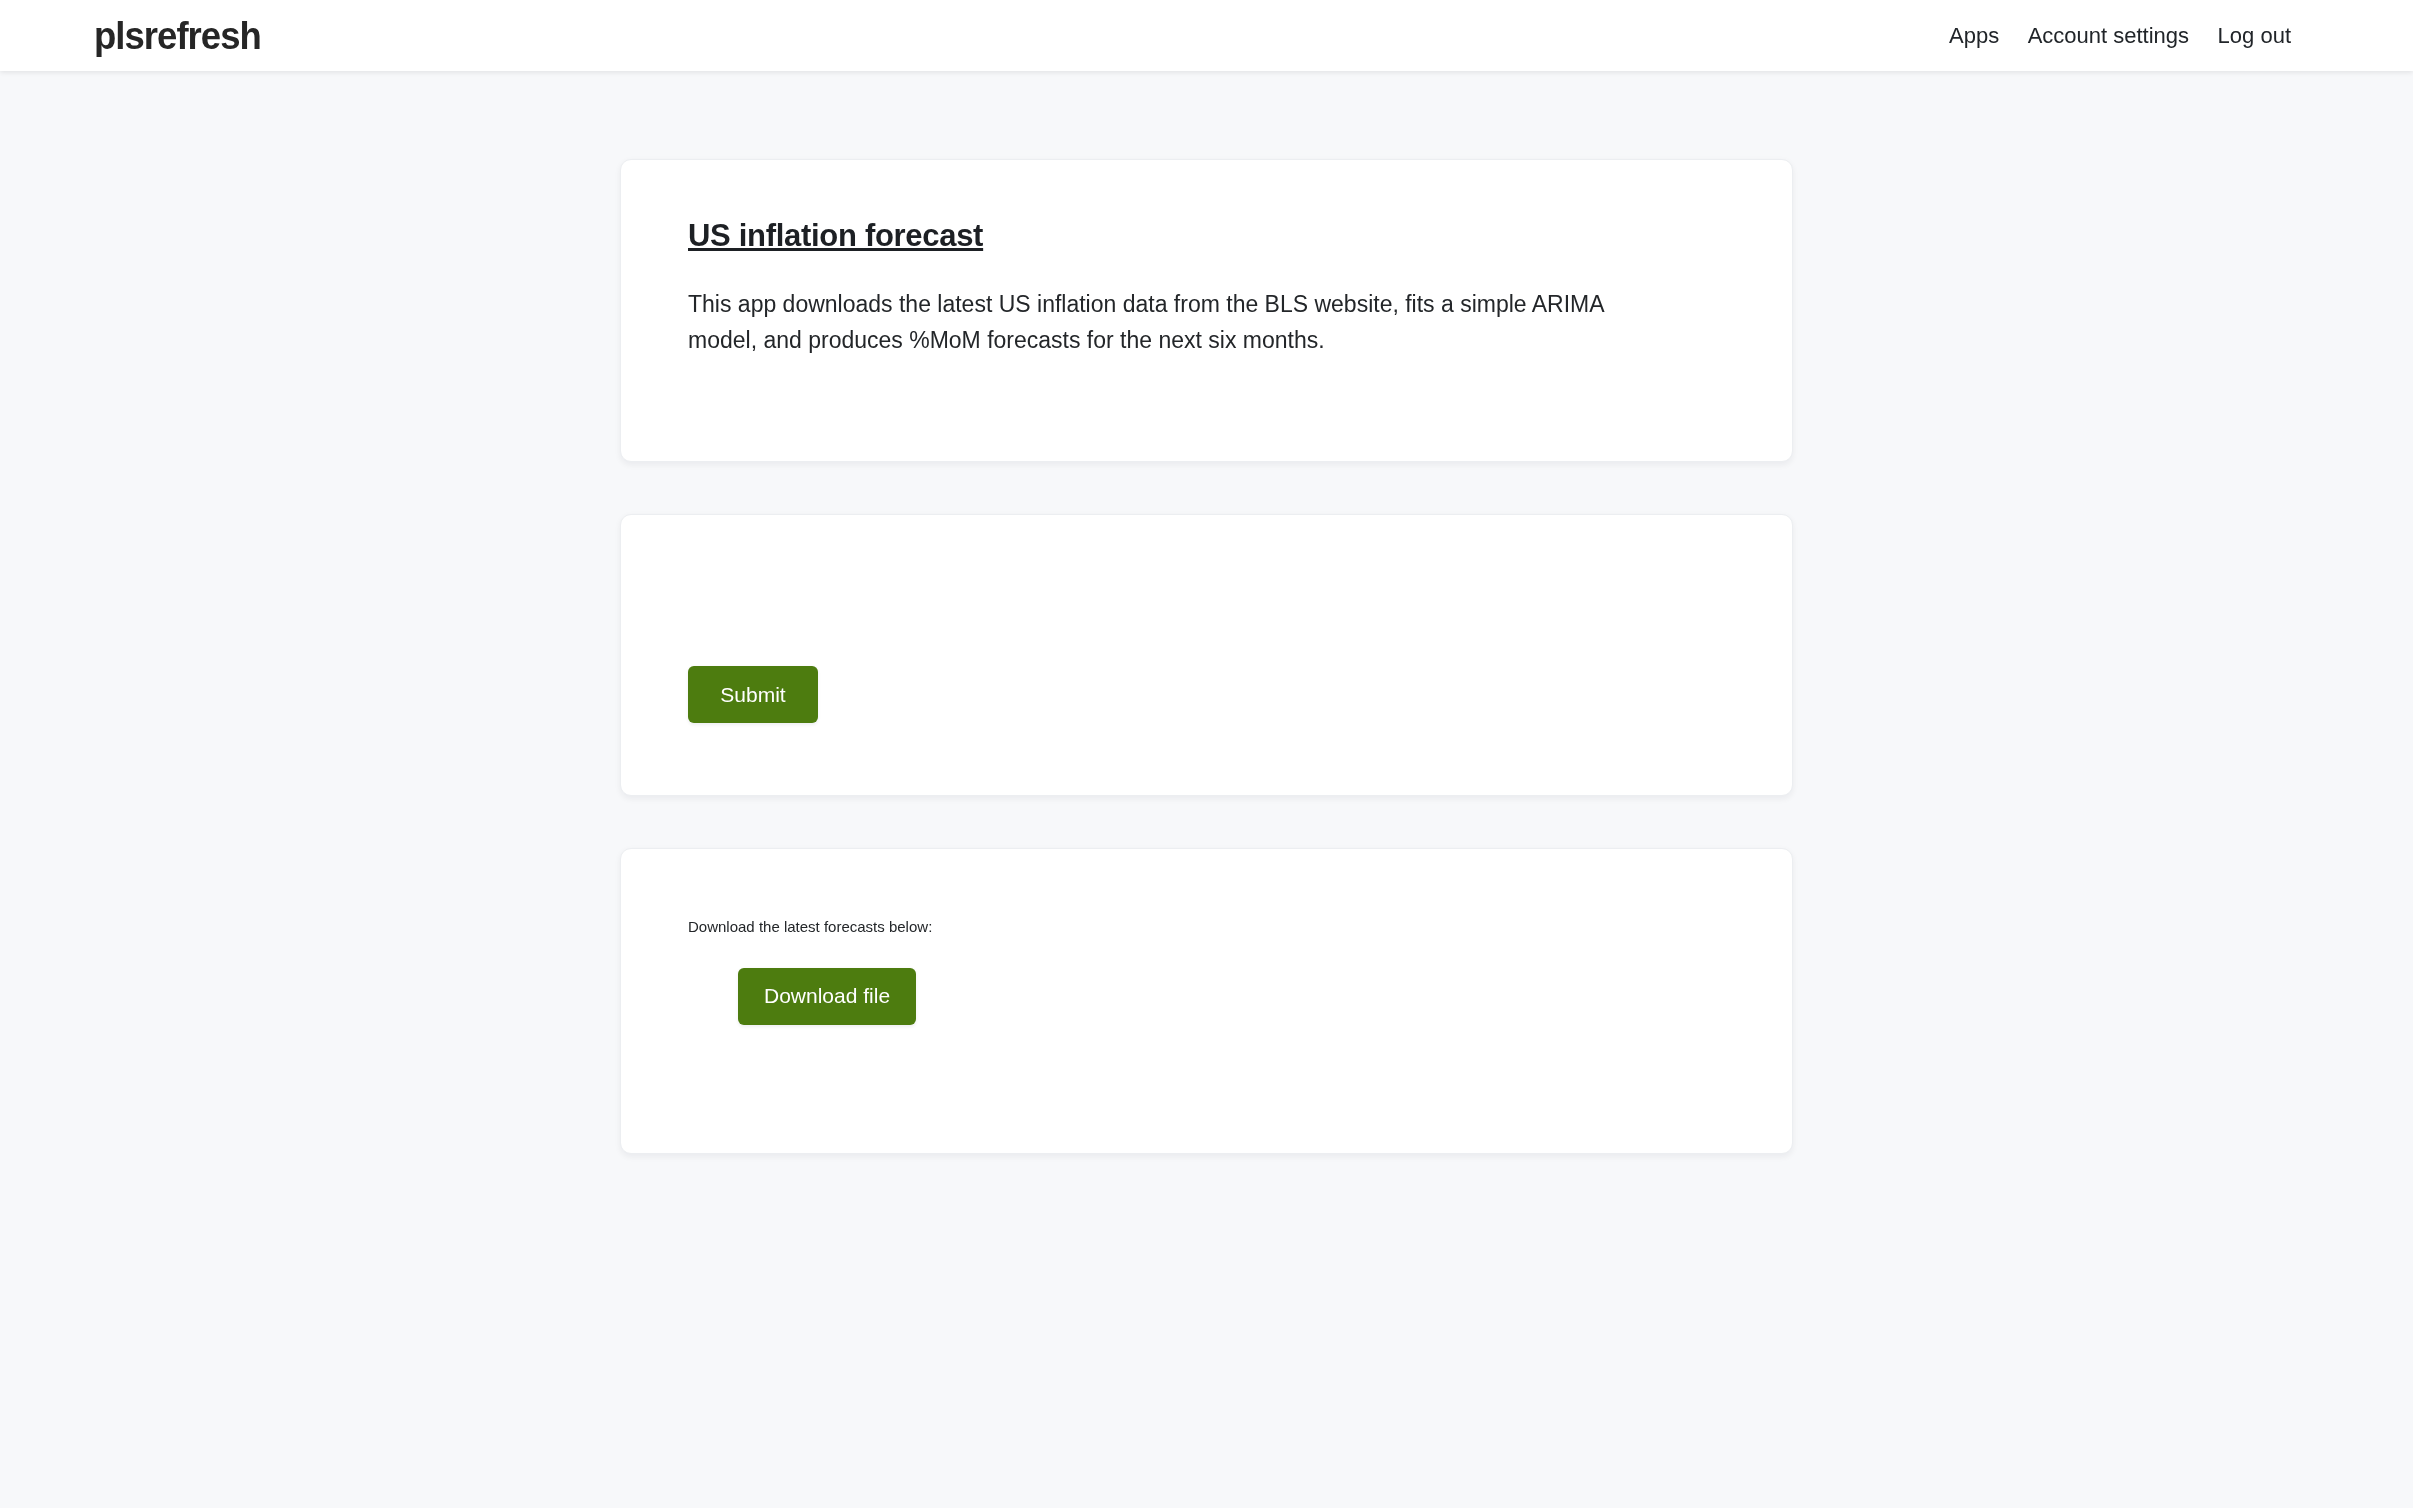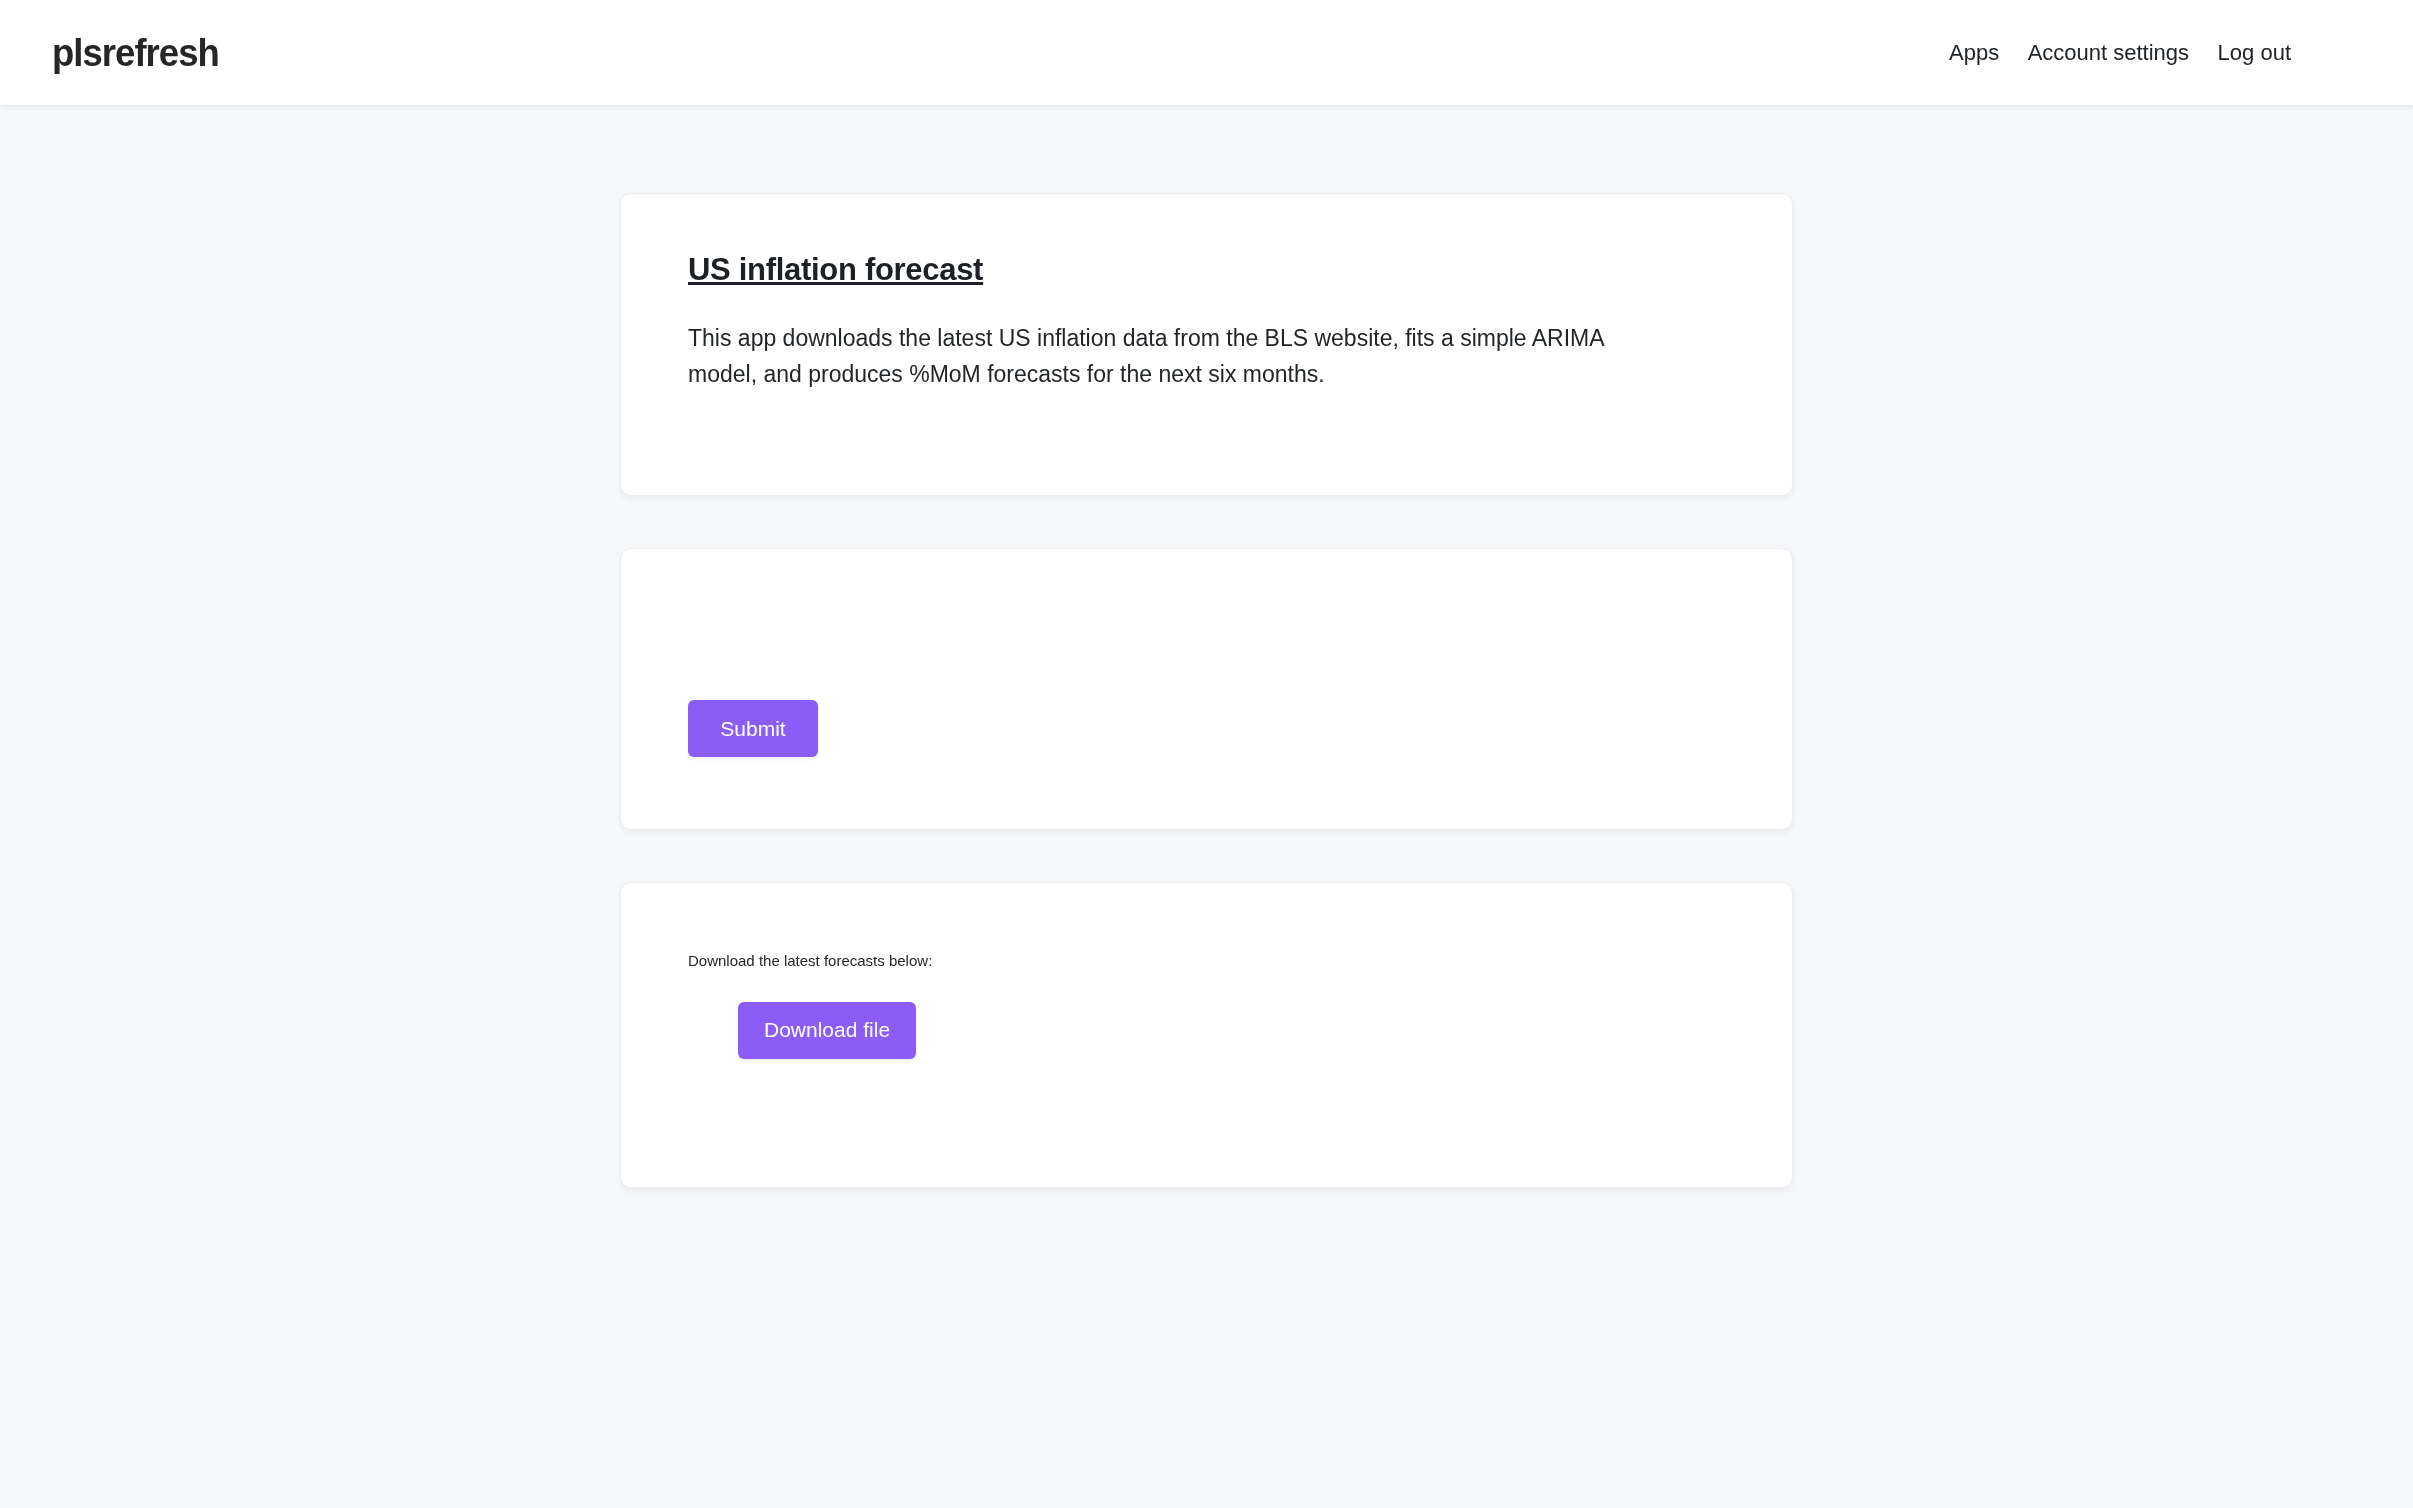--- a/index.html
+++ b/index.html
@@ -15,26 +15,26 @@
     font-family: "Liberation Sans", "DejaVu Sans", sans-serif;
     color: #212529;
     -webkit-font-smoothing: antialiased;
     overflow: hidden;
   }
 
   
   .site-header {
     position: relative;
     width: 100%;
-    height: 105px;
+    height: 71px;
     background: #ffffff;
     display: flex;
     align-items: center;
     justify-content: space-between;
-    padding: 0 122px 0 52px;
+    padding: 0 122px 0 94px;
     box-shadow: 0 1.7px 5px rgba(0, 0, 0, 0.09);
     z-index: 5;
   }
 
   .brand-logo {
     font-size: 38px;
     font-weight: 700;
     letter-spacing: -1px;
     color: #262626;
     line-height: 1;
@@ -134,21 +134,21 @@
   }
 
   
   .btn {
     display: inline-block;
     font-family: "Liberation Sans", "DejaVu Sans", sans-serif;
     font-size: 21px;
     font-weight: 400;
     line-height: 1;
     color: #ffffff;
-    background: #8b5cf6;
+    background: #4d7c0f;
     border: none;
     border-radius: 5.9px;
     cursor: pointer;
     text-align: center;
     white-space: nowrap;
     box-shadow: 0 1.7px 3.4px rgba(20, 30, 50, 0.07);
   }
 
   .btn-submit {
     padding: 17.6px 25px 18.4px 25px;

